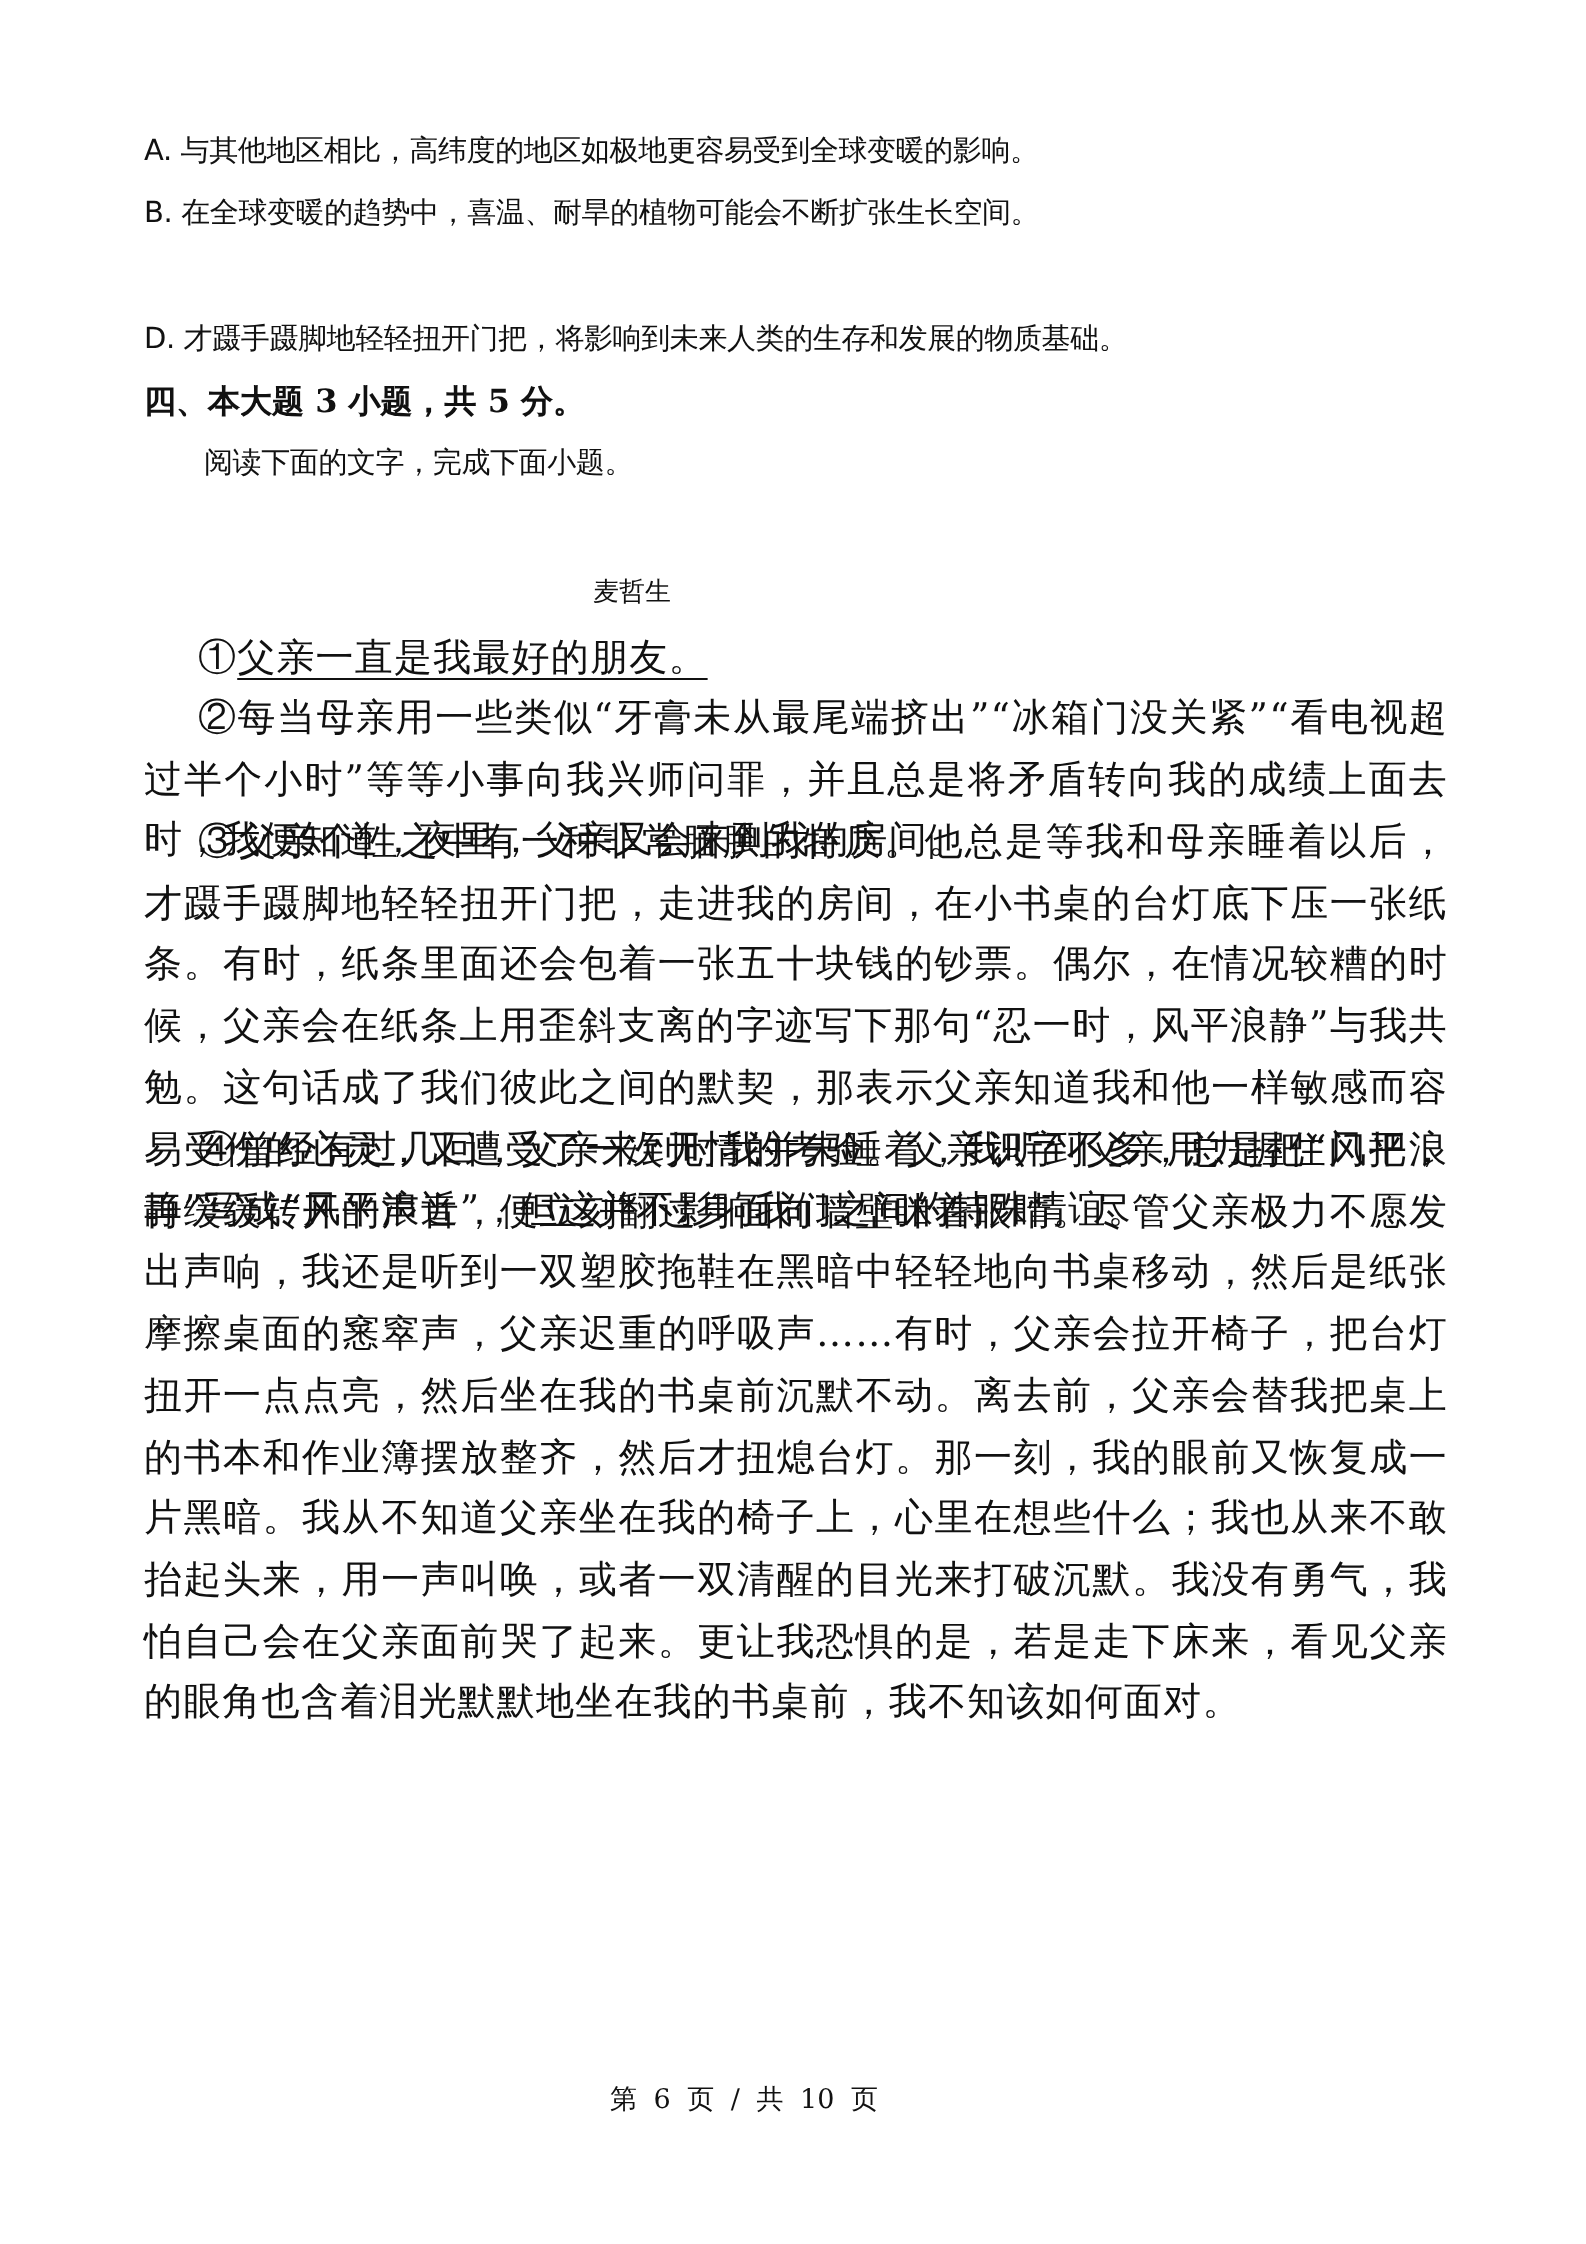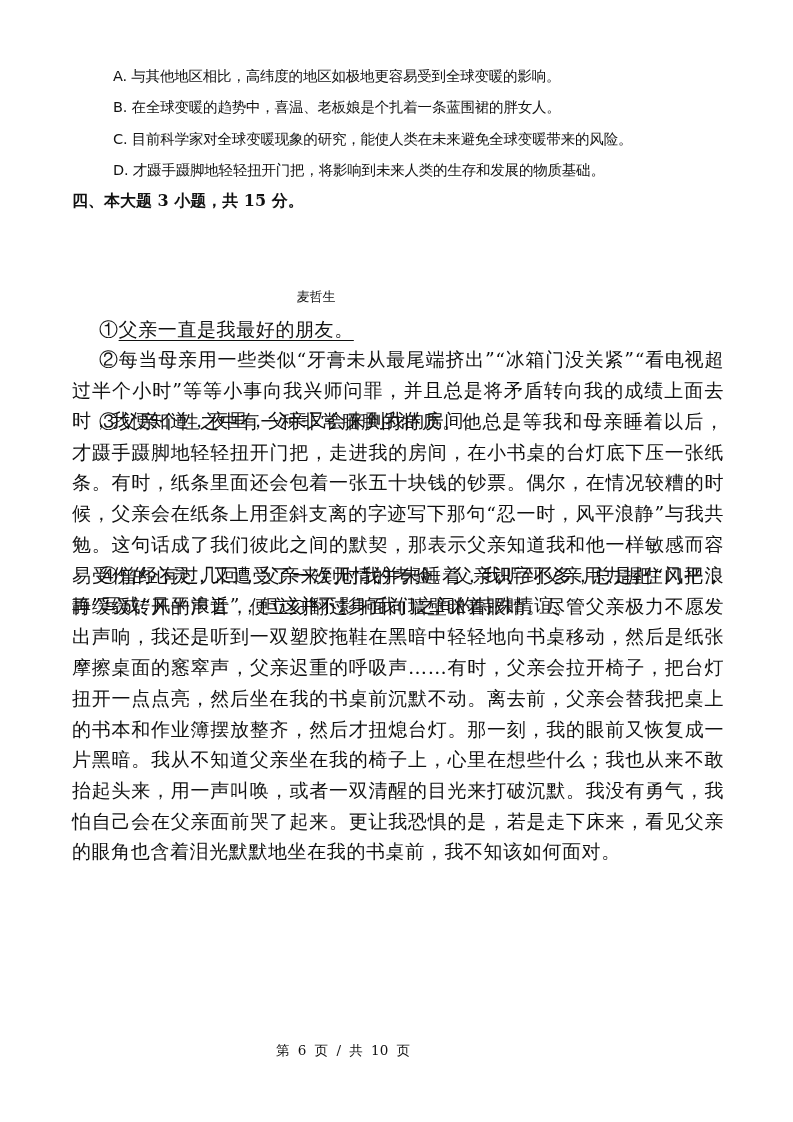--- a/index.html
+++ b/index.html
@@ -1,37 +1,37 @@
 <!DOCTYPE html>
 <html><head>
 <meta charset="utf-8">
 <style>
   html, body { margin:0; padding:0; background:#ffffff; }
   body { width:793px; height:1122px; position:relative; overflow:hidden; color:#111; }
   .page { position:absolute; left:0; top:0; width:793px; height:1122px; }
-  .opt { position:absolute; left:72px; font-family:"DejaVu Sans", "Liberation Sans", sans-serif; font-size:14.5px; letter-spacing:-0.2px; line-height:20px; white-space:nowrap;margin-left:41px; }
+  .opt { position:absolute; left:72px; font-family:"DejaVu Sans", "Liberation Sans", sans-serif; font-size:14.5px; letter-spacing:-0.2px; line-height:20px; white-space:nowrap; }
   .sec { position:absolute; left:72px; top:190px; font-family:"DejaVu Serif", serif; font-weight:bold; font-size:16px; line-height:22px; white-space:nowrap; }
   .instr { position:absolute; left:102px; top:222px; font-family:"DejaVu Sans", sans-serif; font-size:14.5px; letter-spacing:-0.2px; line-height:20px; white-space:nowrap; }
   .title { position:absolute; left:0; width:793px; top:256px; text-align:center; font-family:"DejaVu Serif", serif; font-weight:bold; font-size:13px; line-height:18px; }
   .author { position:absolute; left:0; width:632px; top:288px; text-align:center; font-family:"DejaVu Serif", serif; font-size:13px; line-height:18px; }
   .para { position:absolute; left:72px; width:652px; font-family:"DejaVu Serif", "Liberation Serif", serif; font-size:19px; line-height:30.7px; text-align:justify; text-indent:27px; letter-spacing:0.6px; }
   .p1 u { text-decoration:underline; text-underline-offset:4px; }
-  .footer { position:absolute; left:0; width:686px; top:1040px; text-align:center; font-family:"DejaVu Serif", serif; font-size:13.5px; line-height:20px; word-spacing:4px; }
+  .footer { position:absolute; left:0; width:686px; top:1040px; text-align:center; font-family:"DejaVu Serif", serif; font-size:13.5px; line-height:20px; word-spacing:4px;padding-left:29px; }
 </style>
 </head>
 <body>
 
 <div class="page">
 
   <div class="opt" style="top:66px"><span>A.</span> <span>与其他地区相比，高纬度的地区如极地更容易受到全球变暖的影响。</span></div>
-  <div class="opt" style="top:97px"><span>B.</span> <span>在全球变暖的趋势中，喜温、老板娘是个扎着一条蓝围裙的胖女人。</span></div>
-  <div class="opt" style="top:129px"><span>C.</span> <span>目前科学家对全球变暖现象的研究，能使人类在未来避免全球变暖带来的风险。</span></div>
+  <div class="opt" style="top:97px"><span>B.</span> <span>在全球变暖的趋势中，喜温、耐旱的植物可能会不断扩张生长空间。</span></div>
   <div class="opt" style="top:160px"><span>D.</span> <span>才蹑手蹑脚地轻轻扭开门把，将影响到未来人类的生存和发展的物质基础。</span></div>
 
-  <div class="sec">四、本大题 3 小题，共 15 分。</div>
+  <div class="sec">四、本大题 3 小题，共 5 分。</div>
+  <div class="instr">阅读下面的文字，完成下面小题。</div>
 
   <div class="author">麦哲生</div>
 
   <div class="para p1" style="top:314px"><span>①</span><u>父亲一直是我最好的朋友。</u></div>
 
   <div class="para" style="top:344px"><span>②</span><span>每当母亲用一些类似“牙膏未从最尾端挤出”“冰箱门没关紧”“看电视超过半个小时”等等小事向我兴师问罪，并且总是将矛盾转向我的成绩上面去时，我便知道，夜里，父亲又会来到我的房间。</span></div>
 
   <div class="para" style="top:406px"><span>③</span><span>父亲个性之中有一种非常腼腆的特质。他总是等我和母亲睡着以后，才蹑手蹑脚地轻轻扭开门把，走进我的房间，在小书桌的台灯底下压一张纸条。有时，纸条里面还会包着一张五十块钱的钞票。偶尔，在情况较糟的时候，父亲会在纸条上用歪斜支离的字迹写下那句“忍一时，风平浪静”与我共勉。这句话成了我们彼此之间的默契，那表示父亲知道我和他一样敏感而容易受伤的心灵，又遭受了一次无情的考验。父亲识字不多，总是把“风平浪静”写成“风平浪近”，但这并不影响我们之间的特殊情谊。</span></div>
 
   <div class="para" style="top:560px"><span>④</span><span>曾经有过几回，父亲来到时我并未睡着，我听到父亲用力握住门把，再缓缓转开的声音，便立刻翻过身面向墙壁眯着眼睛。尽管父亲极力不愿发出声响，我还是听到一双塑胶拖鞋在黑暗中轻轻地向书桌移动，然后是纸张摩擦桌面的窸窣声，父亲迟重的呼吸声……有时，父亲会拉开椅子，把台灯扭开一点点亮，然后坐在我的书桌前沉默不动。离去前，父亲会替我把桌上的书本和作业簿摆放整齐，然后才扭熄台灯。那一刻，我的眼前又恢复成一片黑暗。我从不知道父亲坐在我的椅子上，心里在想些什么；我也从来不敢抬起头来，用一声叫唤，或者一双清醒的目光来打破沉默。我没有勇气，我怕自己会在父亲面前哭了起来。更让我恐惧的是，若是走下床来，看见父亲的眼角也含着泪光默默地坐在我的书桌前，我不知该如何面对。</span></div>

